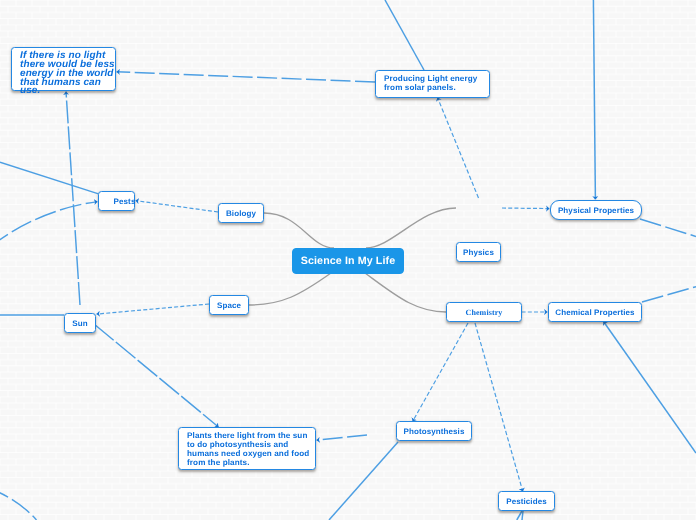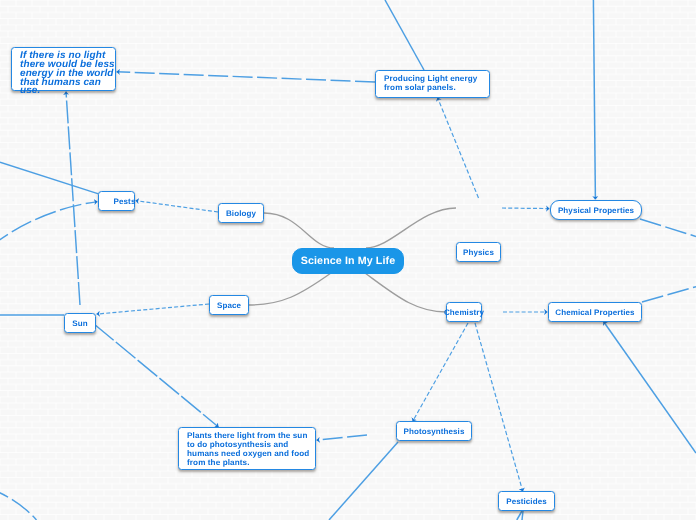--- a/index.html
+++ b/index.html
@@ -5,21 +5,21 @@
   html,body{margin:0;padding:0;width:696px;height:520px;overflow:hidden;}
   body{font-family:"Liberation Sans",sans-serif;background:#fcfcfc;
        -webkit-font-smoothing:antialiased;text-rendering:geometricPrecision;}
   #canvas{position:relative;width:696px;height:520px;overflow:hidden;background:#fcfcfc;}
   #bricks{position:absolute;left:0;top:0;width:696px;height:520px;}
   svg.edges{position:absolute;left:0;top:0;width:696px;height:520px;}
   .node{position:absolute;will-change:transform;box-sizing:border-box;background:#fff;
         border:1.6px solid #2488e3;border-radius:3.5px;color:#0a6edb;font-weight:bold;
         display:flex;align-items:center;justify-content:center;white-space:nowrap;
         letter-spacing:0.1px;box-shadow:0 1.5px 2.5px rgba(60,50,40,0.42);font-size:8px;}
-  .node.center{border-radius:10px;background:#1a96e8;border-color:#1a96e8;color:#fff;
+  .node.center{border-radius:4px;background:#1a96e8;border-color:#1a96e8;color:#fff;
         box-shadow:none;font-size:10.7px;}
   .note{display:block;white-space:normal;text-align:left;line-height:8.85px;
         padding:4px 0 0 8px;font-size:8.15px;}
   .note.narrow{font-size:10px;font-style:italic;}
 </style>
 </head>
 <body>
 
 <div id="canvas">
   <svg id="bricks" viewBox="0 0 696 520">
@@ -73,21 +73,21 @@
       <path d="M696,453 L603.5,321.5" marker-end="url(#arr)"></path>
       <path d="M398,442 L329,520"></path>
       <path d="M522,511 L516.8,520"></path>
       <path d="M523,511 L522,520"></path>
     </g>
   </svg>
 
   <div class="node center" style="left: 292px; top: 248px; width: 112px; height: 26px;">Science In My Life</div>
   <div class="node" style="left: 218px; top: 203px; width: 46px; height: 20px;">Biology</div>
   <div class="node" style="left: 456px; top: 198px; width: 45px; height: 20px; margin-top: 44px;">Physics</div>
-  <div class="node" style="left: 446px; top: 302px; width: 36px; height: 20px;">Chemistry</div>
+  <div class="node" style="left: 446px; top: 302px; width: 76px; height: 20px; font-family: Liberation Serif, serif;">Chemistry</div>
   <div class="node" style="left: 209px; top: 295px; width: 40px; height: 20px;">Space</div>
   <div class="node" style="left: 98px; top: 191px; width: 37px; height: 20px; padding-left: 16px;">Pests</div>
   <div class="node" style="left: 64px; top: 305px; width: 32px; height: 20px; margin-top: 8px;">Sun</div>
   <div class="node" style="left: 550px; top: 200px; width: 92px; height: 20px; border-radius: 9px;">Physical Properties</div>
   <div class="node" style="left: 548px; top: 302px; width: 94px; height: 20px;">Chemical Properties</div>
   <div class="node" style="left: 368px; top: 421px; width: 76px; height: 20px; margin-left: 28px;">Photosynthesis</div>
   <div class="node" style="left: 498px; top: 491px; width: 57px; height: 20px;">Pesticides</div>
   <div class="node note narrow" style="left: 11px; top: 47px; width: 105px; height: 44px;">
       <div>If there is no light</div>
       <div>there would be less</div>

